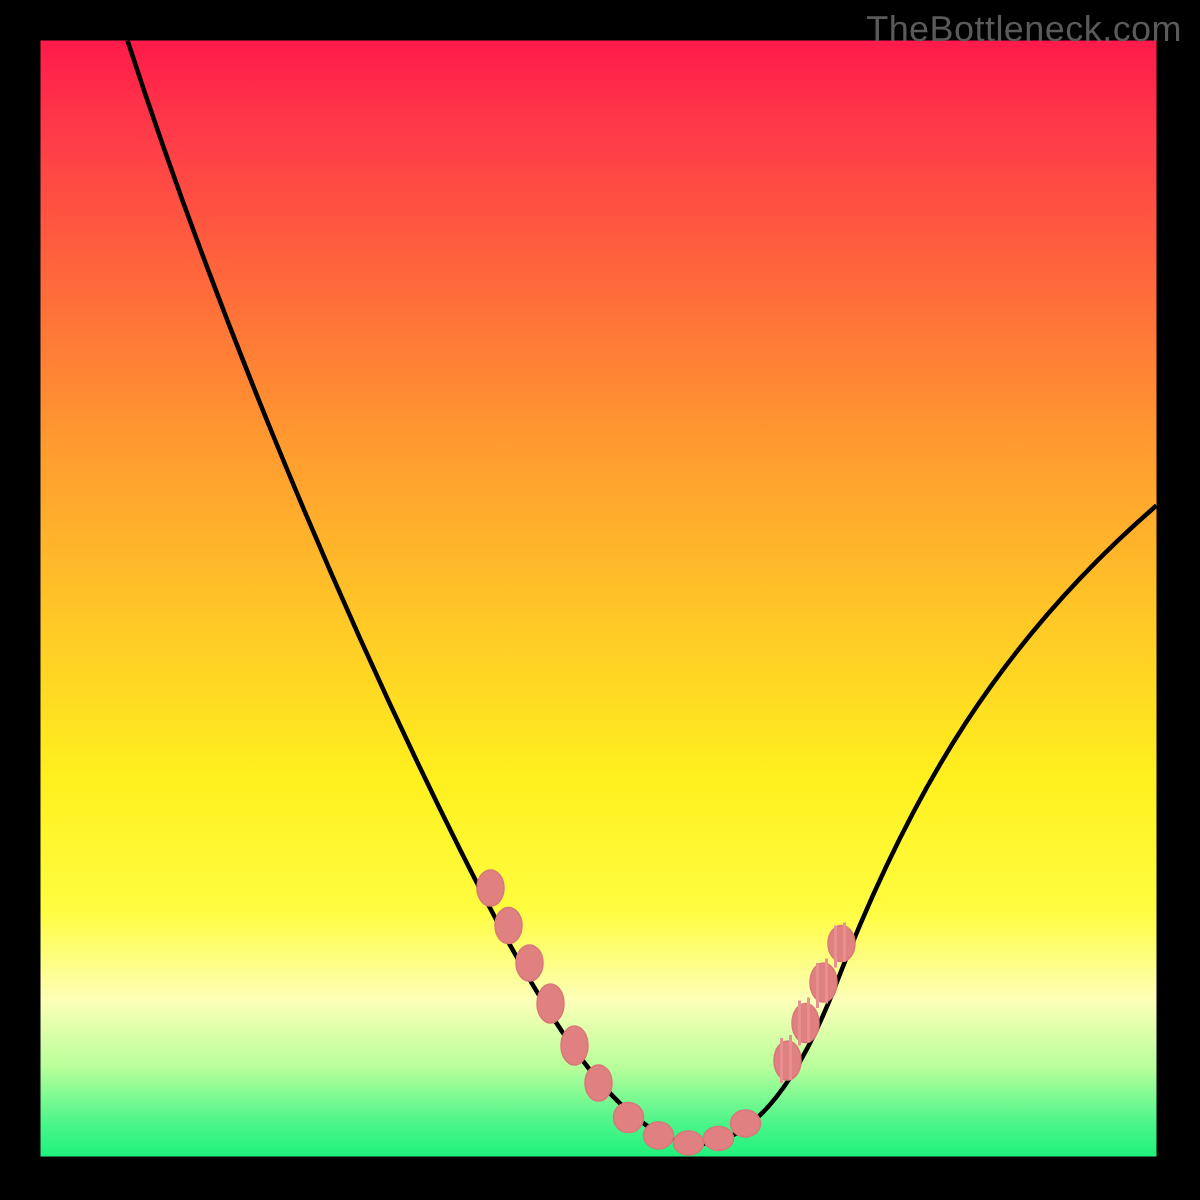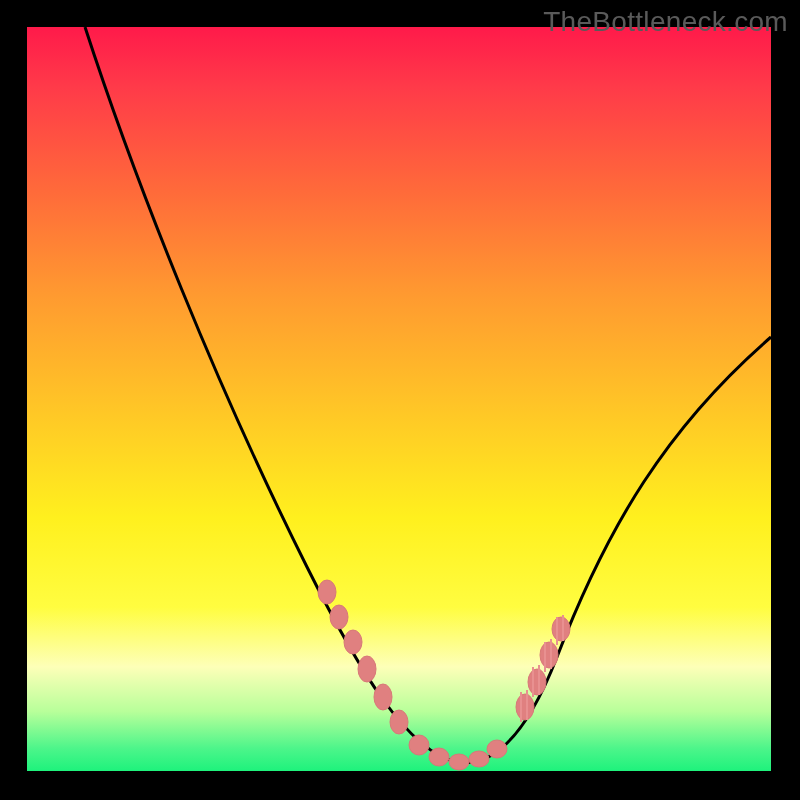--- a/index.html
+++ b/index.html
@@ -38,21 +38,21 @@
       #b8ff9a 92%,
       #4cf58a 97%,
       #1ef27c 100%
     );
   }
   .watermark {
     position: absolute;
     top: 6px;
     right: 12px;
     color: #5a5a5a;
-    font-size: 28px;
+    font-size: 24px;
     font-weight: 500;
     letter-spacing: 0.3px;
     user-select: none;
   }
   svg.curve {
     position: absolute;
     left: 27px;
     top: 27px;
     width: 744px;
     height: 744px;

